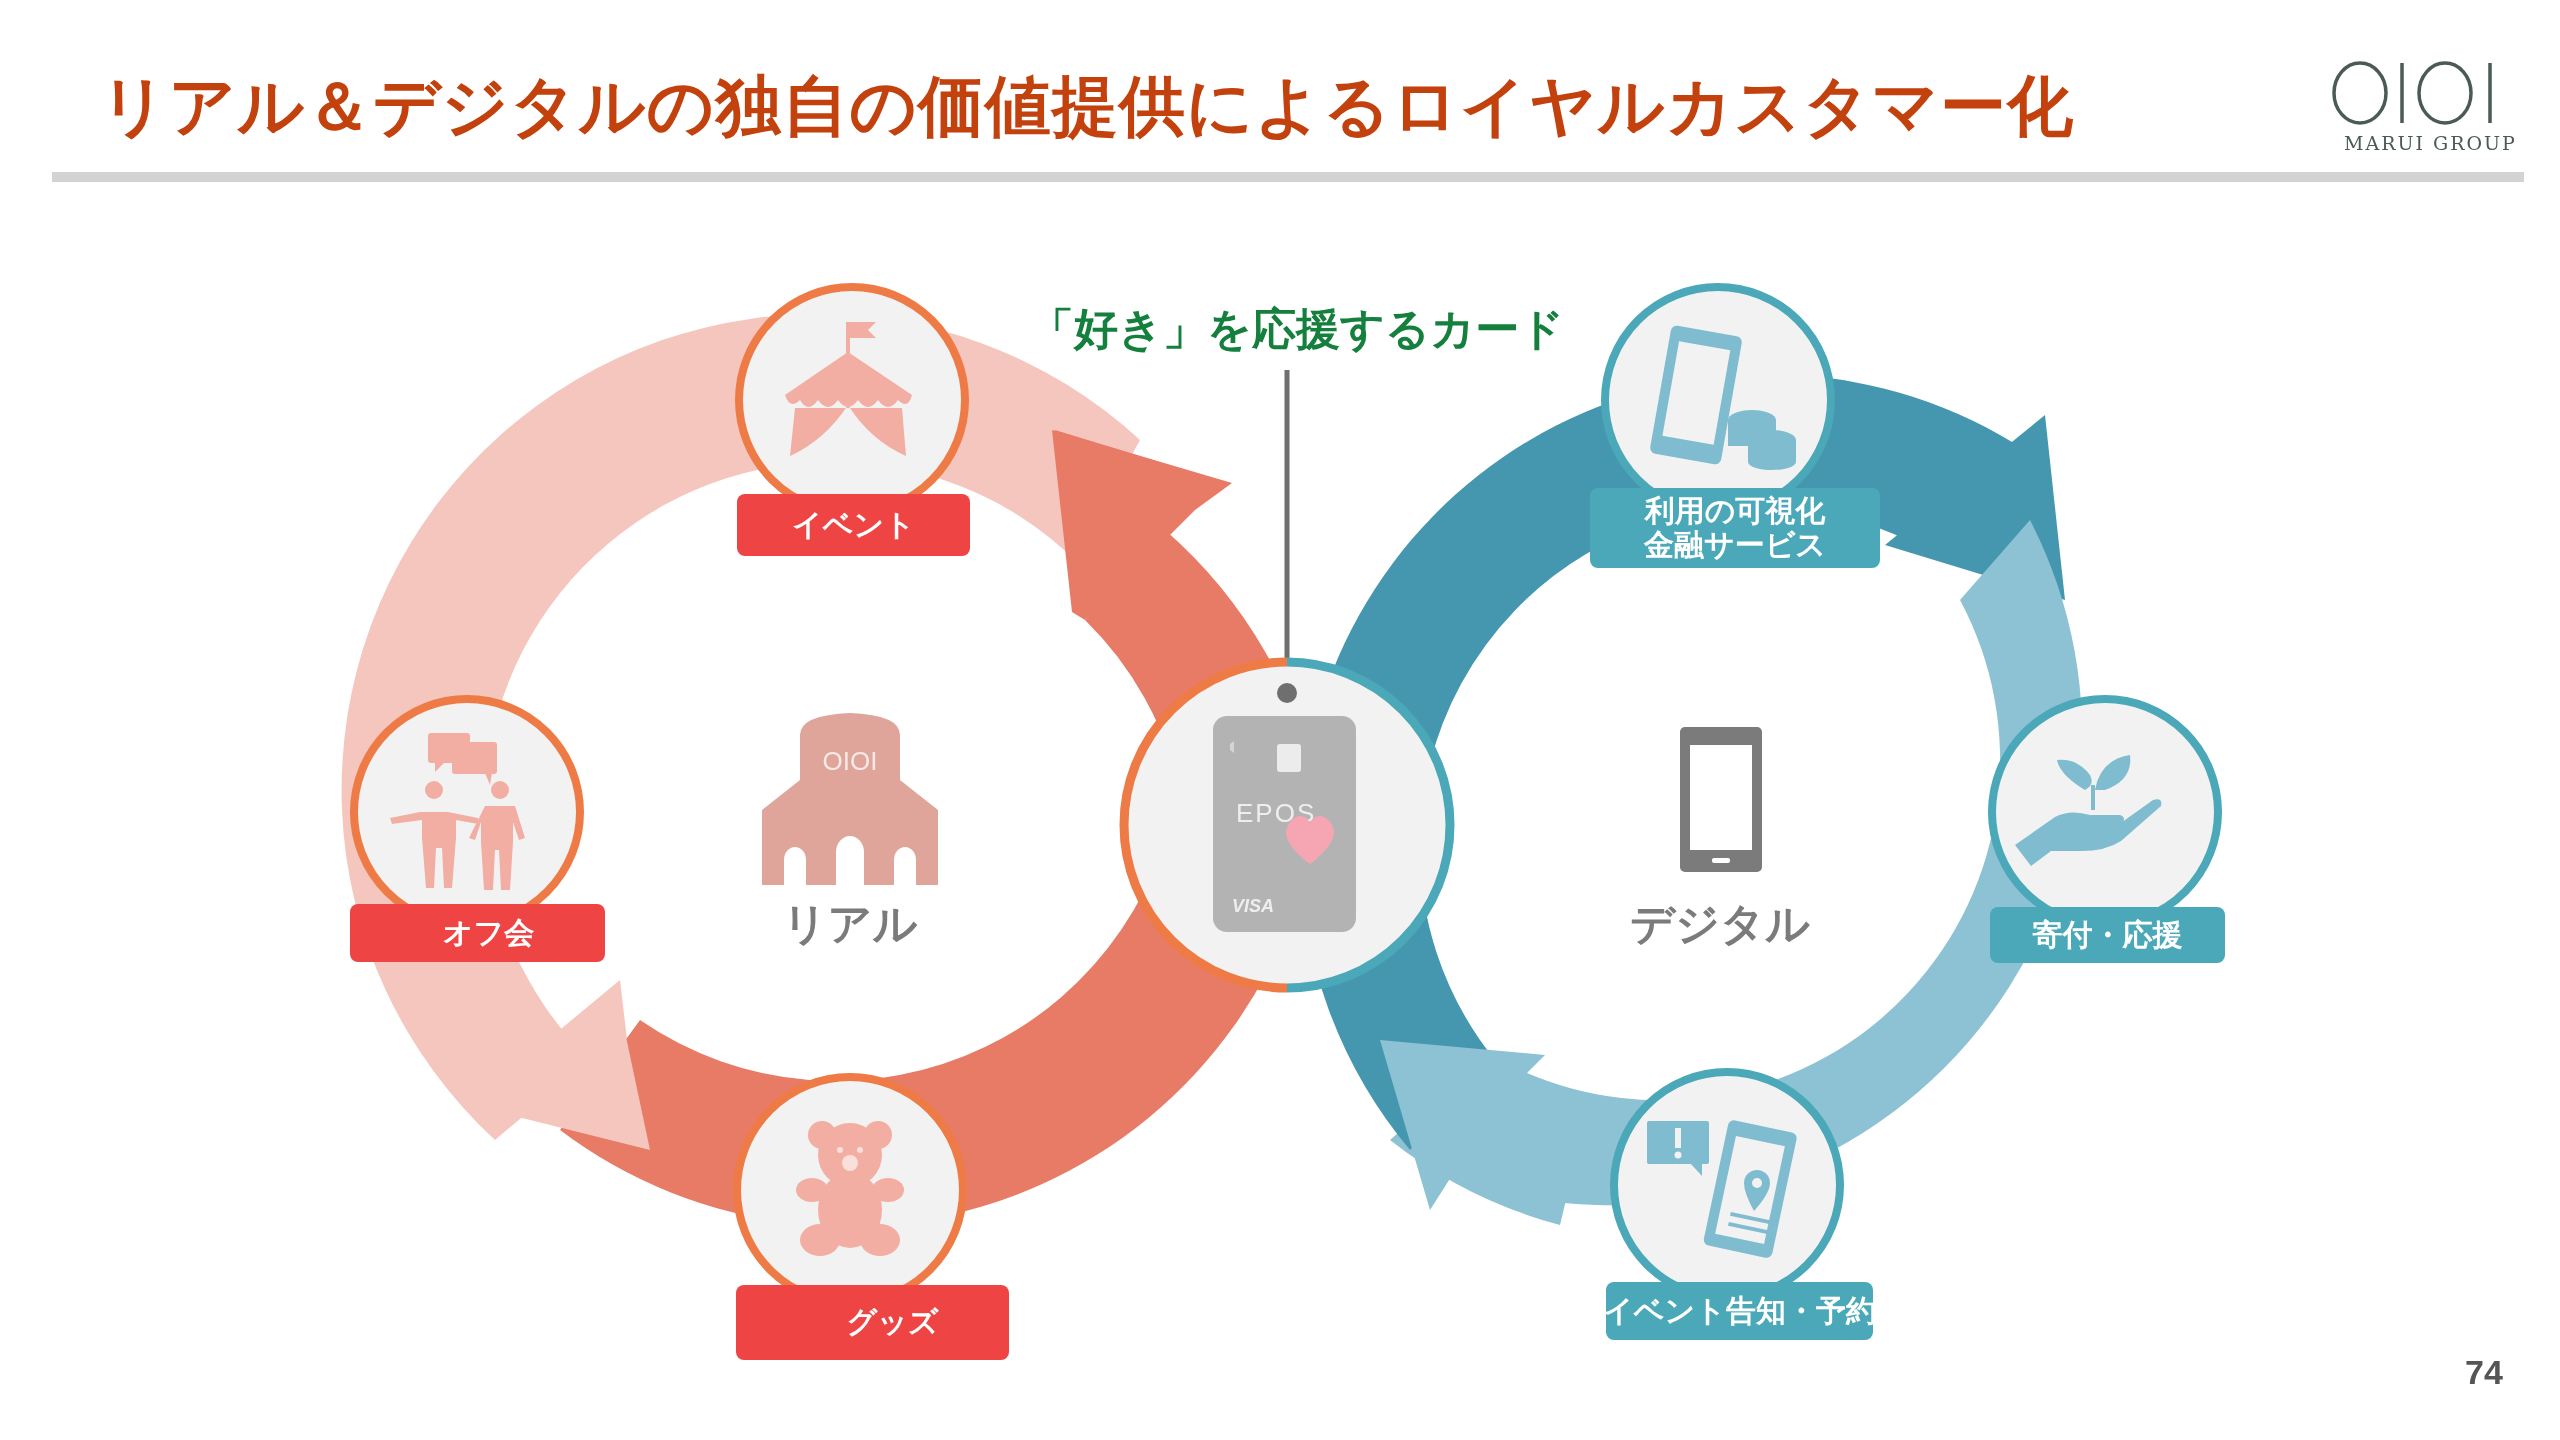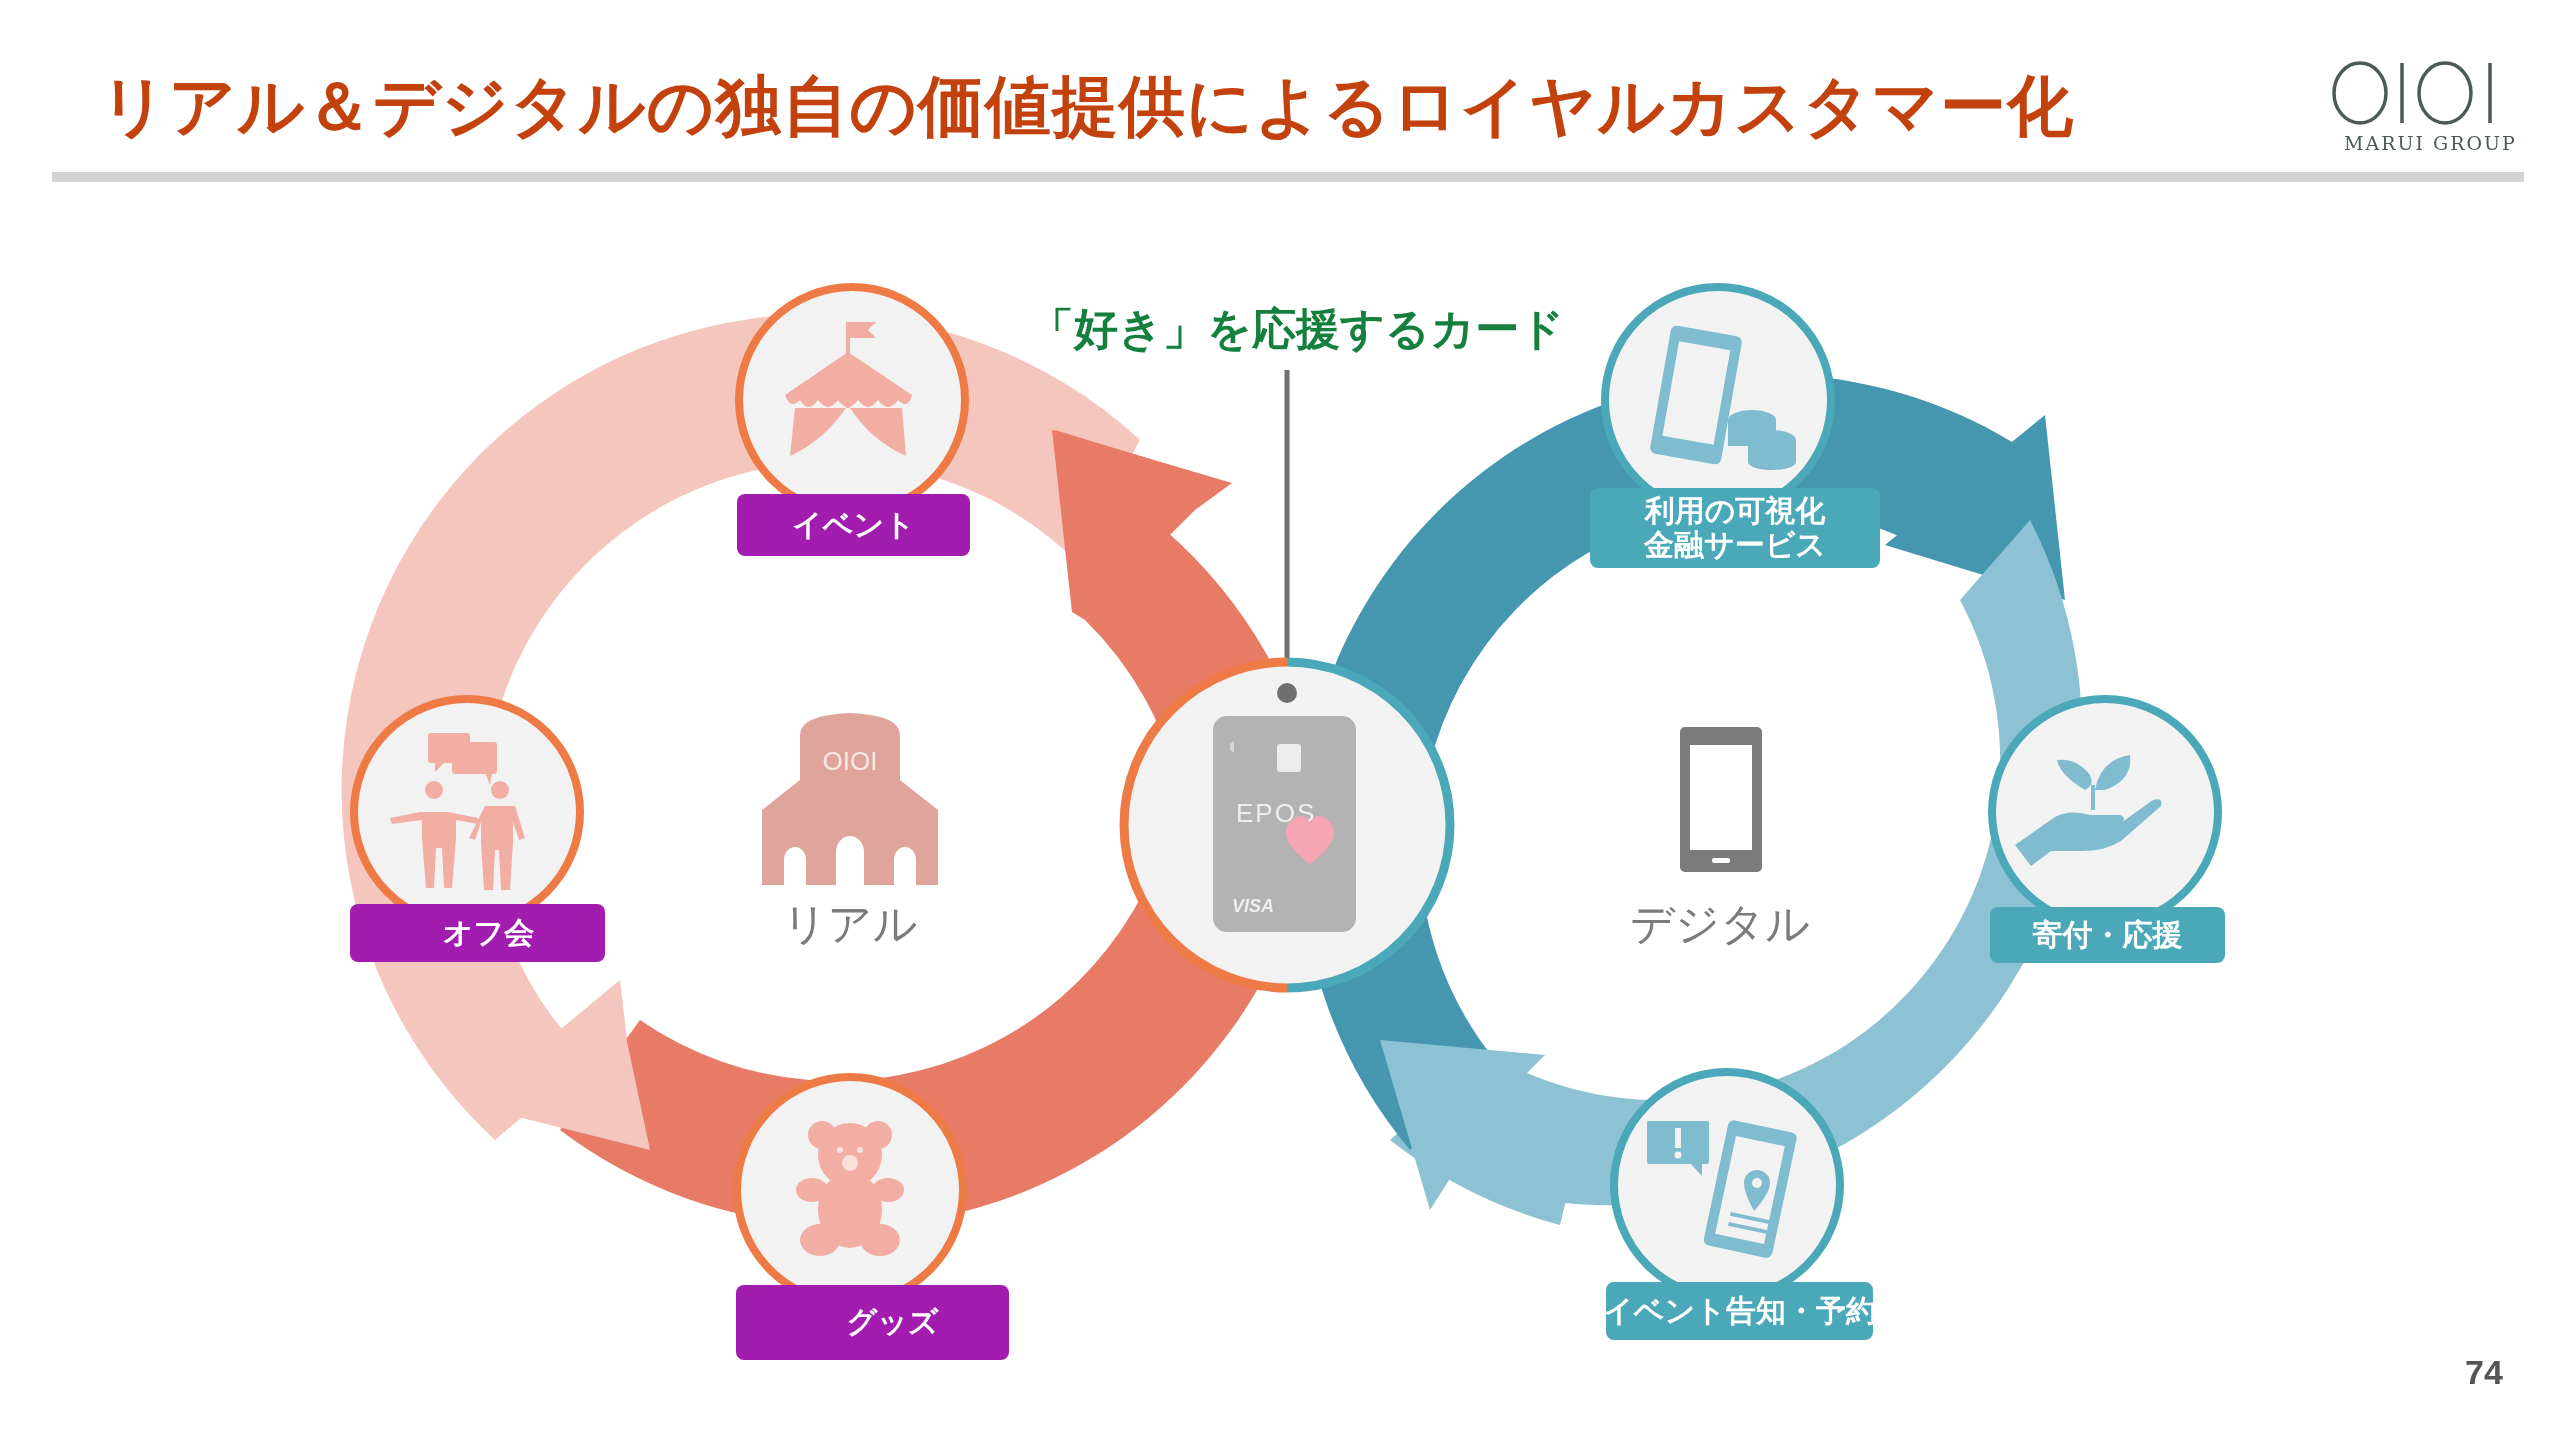--- a/index.html
+++ b/index.html
@@ -28,28 +28,28 @@
     font-size: 34px; font-weight: bold; color: #555555;
     font-family: "Liberation Sans", sans-serif;
   }
   svg.diagram { position: absolute; left: 0; top: 0; }
   .card-caption {
     position: absolute; left: 1030px; top: 300px; width: 520px; text-align: center;
     font-size: 44px; font-weight: bold; color: #15803d; white-space: nowrap;
   }
   .center-label {
     position: absolute; width: 300px; text-align: center;
-    font-size: 44px; font-weight: normal; color: #7b7b7b; white-space: nowrap;
+    font-size: 44px; font-weight: bold; color: #7b7b7b; white-space: nowrap;
   }
   .node-label {
     position: absolute; display: flex; align-items: center; justify-content: center;
     color: #ffffff; font-weight: bold; border-radius: 8px; text-align: center;
     line-height: 1.15; white-space: nowrap;
   }
-  .node-label.real { background: #a21caf; font-size: 30px; }
+  .node-label.real { background: #ef4444; font-size: 30px; }
   .node-label.digital { background: #4aa8b8; font-size: 30px; }
 </style>
 </head>
 <body>
 
 <div class="title">リアル＆デジタルの独自の価値提供によるロイヤルカスタマー化</div>
 <div class="title-rule"></div>
 
 <svg class="logo" viewBox="0 0 190 100">
   <ellipse cx="30" cy="35" rx="26" ry="30" fill="none" stroke="#4b5a55" stroke-width="3.5"></ellipse>

